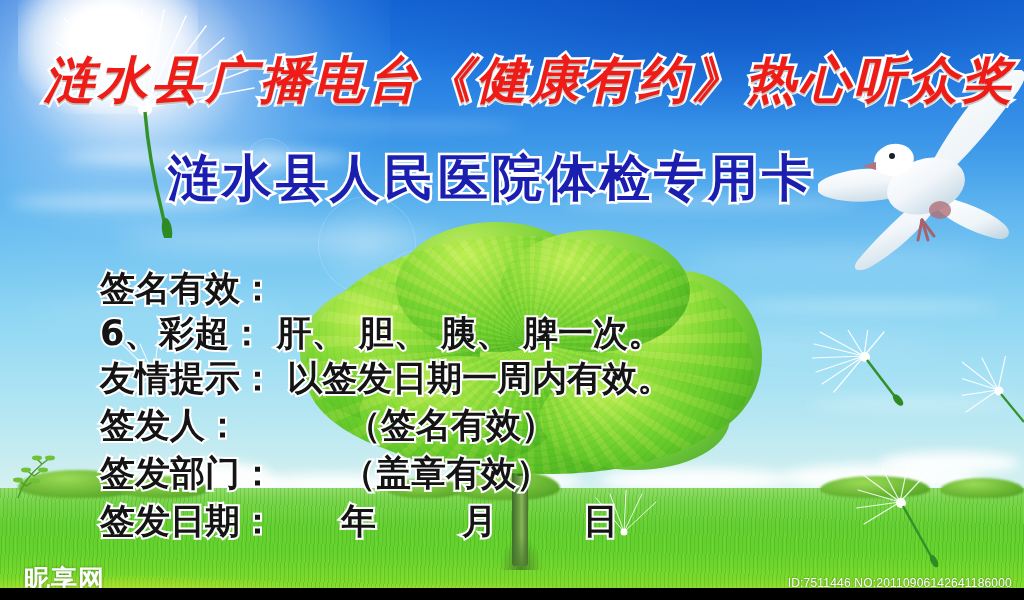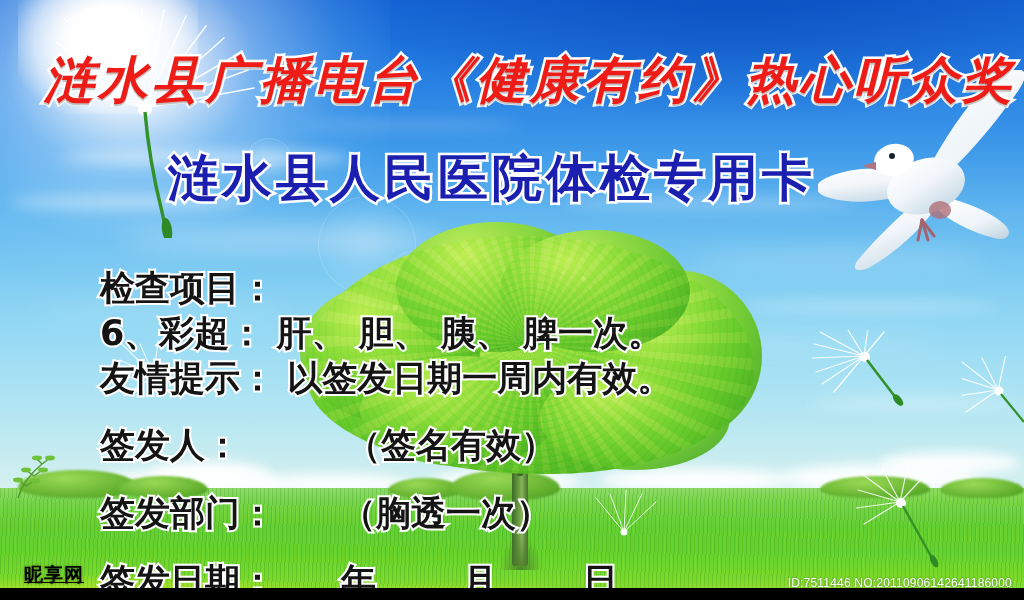--- a/index.html
+++ b/index.html
@@ -142,34 +142,33 @@
     white-space:nowrap;
   }
   .body-block{position:absolute;left:100px;top:266px;width:900px;}
   .bline{
     font-size:35px;line-height:45px;font-weight:bold;color:#141414;
     font-family:"DejaVu Sans","Liberation Sans",sans-serif;
     -webkit-text-stroke:4px #ffffff;
     paint-order:stroke fill;
     white-space:nowrap;margin:0;height:45px;
   }
-  .bline.spaced{line-height:48px;height:48px;margin-top:20px;}
+  .bline.spaced{line-height:48px;height:48px;}
   .ind{display:inline-block;}
 
   
   .wm{
     position:absolute;left:24px;top:562px;
     display:flex;align-items:baseline;gap:5px;
   }
   .wm-cn{
-    font-size:19px;font-weight:bold;color:#000000;
+    font-size:26px;font-weight:bold;color:#ffffff;
     font-family:"DejaVu Sans","Liberation Sans",sans-serif;
     letter-spacing:1px;
     text-shadow:0 0 3px rgba(0,0,0,.35);
-    text-decoration:underline;
   }
   .wm-url{
     font-size:21px;font-weight:bold;color:#ffffff;font-style:italic;
     font-family:"Liberation Serif","DejaVu Serif",serif;
     text-shadow:0 0 3px rgba(0,0,0,.35);
   }
   .idtag{
     position:absolute;right:12px;top:576px;
     font-size:12px;color:#ffffff;letter-spacing:.2px;
     font-family:"Liberation Sans","DejaVu Sans",sans-serif;
@@ -399,29 +398,29 @@
       <path d="M34 42 L52 4"></path>
         <path d="M34 42 L66 12"></path>
     </g>
     <circle cx="34" cy="42" r="3.5" fill="#ffffff"></circle>
   </svg>
 
   <div class="title-main">涟水县广播电台《健康有约》热心听众奖</div>
   <div class="title-sub">涟水县人民医院体检专用卡</div>
 
   <div class="body-block">
-    <div class="bline">检查项目：</div>
+    <div class="bline">签名有效：</div>
     <div class="bline">6、彩超： 肝、 胆、 胰、 脾一次。</div>
     <div class="bline">友情提示： 以签发日期一周内有效。</div>
 
     <div class="bline spaced">
       <span class="ind">签发人：</span><span class="ind" style="width:106px;"></span><span class="ind">（签名有效）</span>
     </div>
     <div class="bline spaced">
-      <span class="ind">签发部门：</span><span class="ind" style="width:66px;"></span><span class="ind">（胸透一次）</span>
+      <span class="ind">签发部门：</span><span class="ind" style="width:66px;"></span><span class="ind">（盖章有效）</span>
     </div>
     <div class="bline spaced">
       <span class="ind">签发日期：</span><span class="ind" style="width:66px;"></span><span class="ind">年</span><span class="ind" style="width:86px;"></span><span class="ind">月</span><span class="ind" style="width:86px;"></span><span class="ind">日</span>
     </div>
   </div>
 
   <div class="wm">
     <span class="wm-cn">昵享网</span>
   </div>
   <div class="idtag">ID:7511446 NO:20110906142641186000</div>

